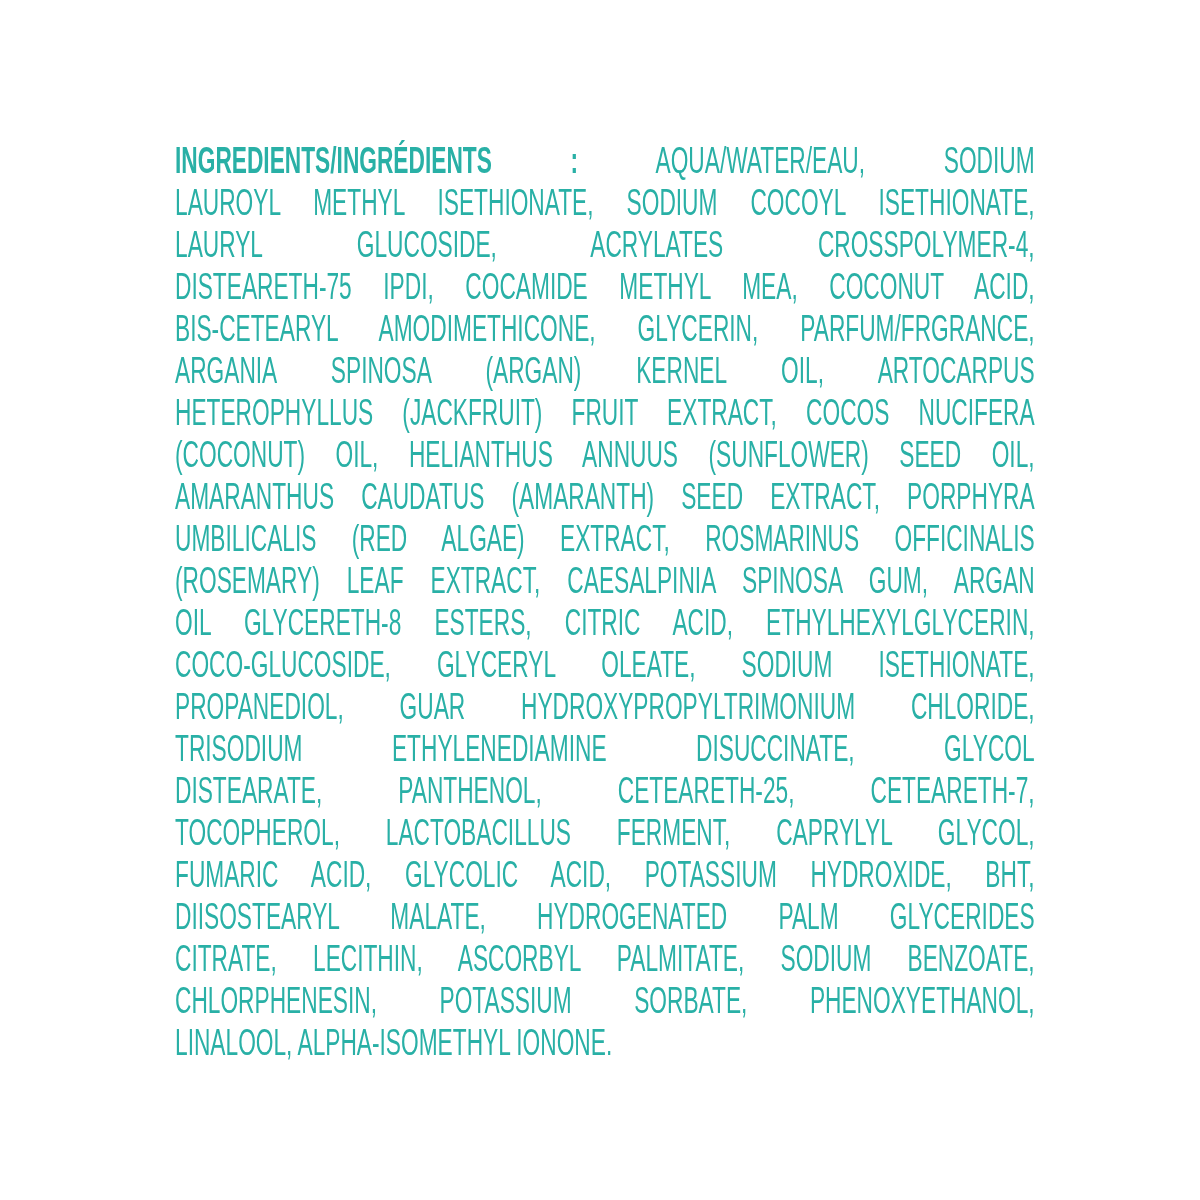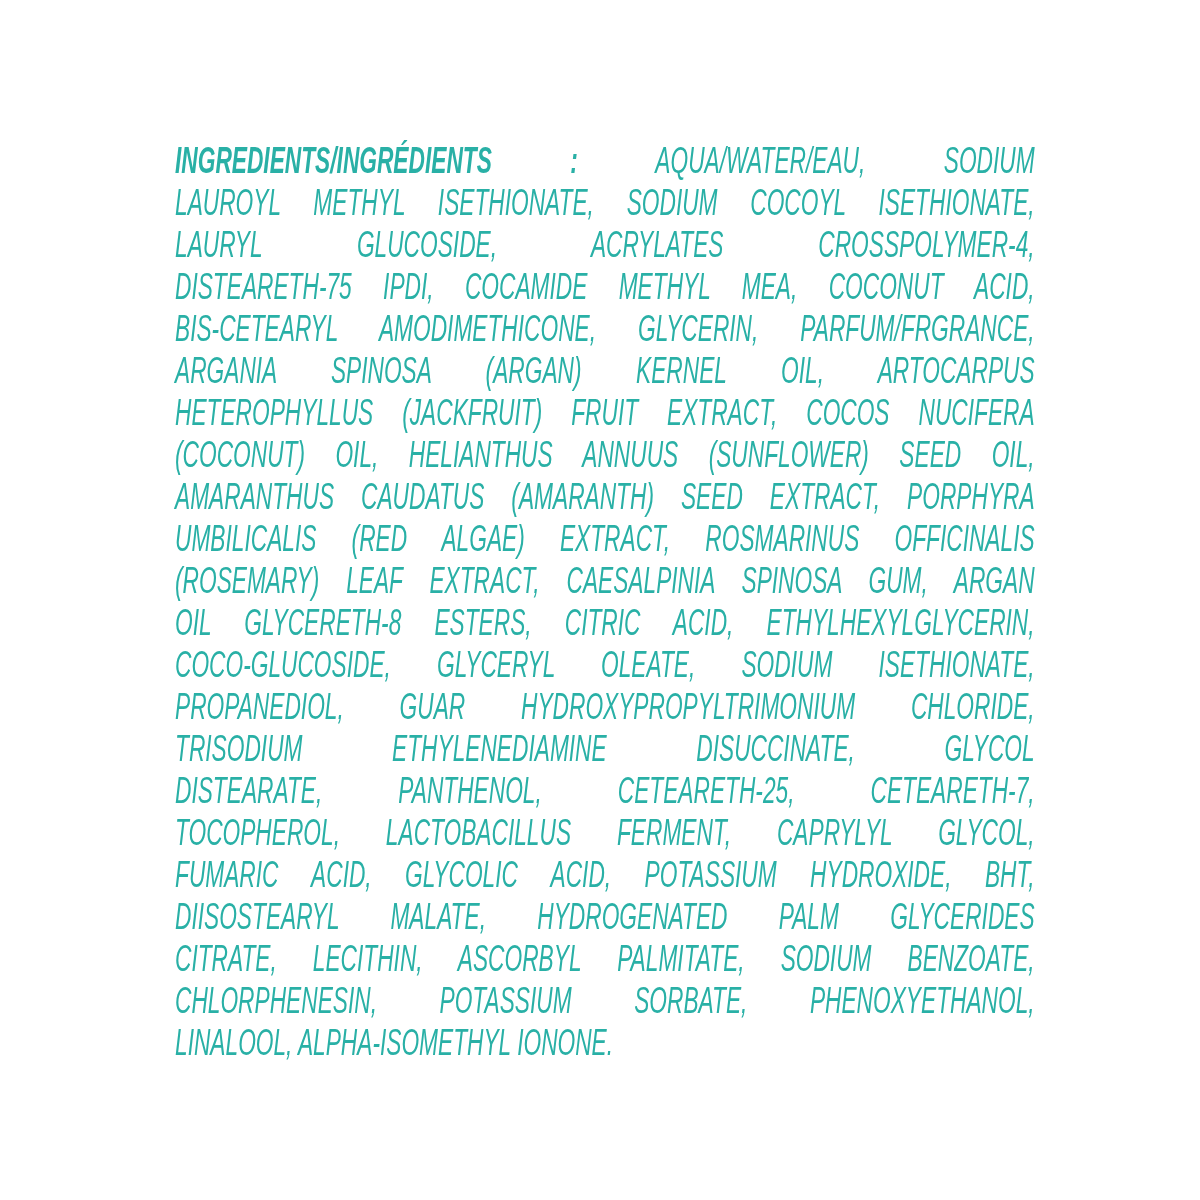--- a/index.html
+++ b/index.html
@@ -12,21 +12,20 @@
     background: #ffffff;
     overflow: hidden;
     font-family: "Liberation Sans", sans-serif;
   }
   .canvas {
     position: relative;
     width: 1200px;
     height: 1200px;
     background: #ffffff;
     overflow: hidden;
-    font-style: italic;
   }
   
   .textblock {
     position: absolute;
     left: 175px;
     top: 140px;
     width: 1400px;
     transform: scaleX(0.614);
     transform-origin: 0 0;
     font-size: 37px;

